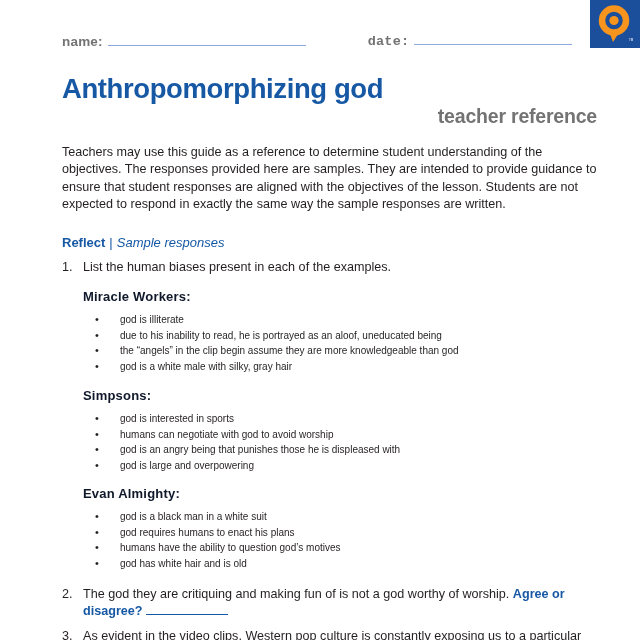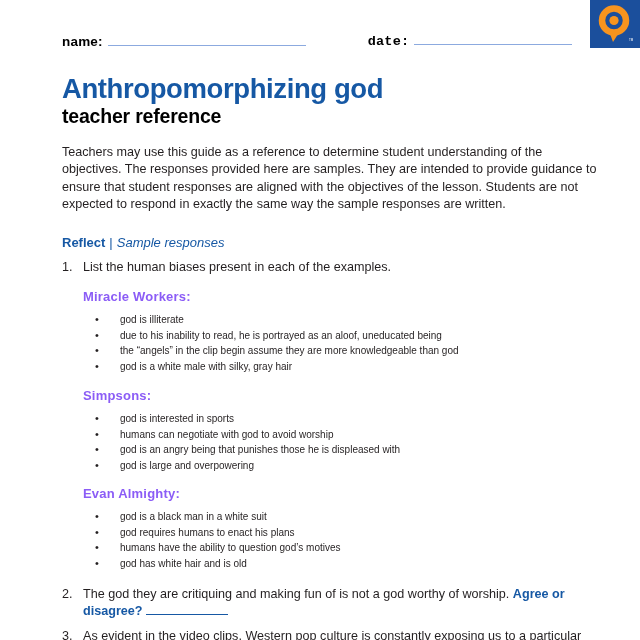--- a/index.html
+++ b/index.html
@@ -8,46 +8,46 @@
     position:relative; width:640px; height:640px; background:#ffffff;
     font-family:"Liberation Sans", sans-serif; color:#231f20; overflow:hidden;
   }
   .content { padding:0 43px 0 62px; }
 
   
   .logo { position:absolute; top:0; right:0; width:50px; height:48px; }
 
   
   .fields { display:flex; align-items:flex-end; margin-top:33px; font-size:13.5px; }
-  .field-label { color:#000000; font-weight:bold; letter-spacing:.2px;text-align:center; }
+  .field-label { color:#737373; font-weight:bold; letter-spacing:.2px;text-align:center; }
   .fill-line { display:inline-block; border-bottom:1.6px solid #8caadf; height:12px; margin-left:5px; }
   .line-name { width:198px; }
   .line-date { width:158px; }
   .field-date { margin-left:62px;font-family:Liberation Mono, monospace; }
 
   
   .title { margin-top:25px; font-size:27.5px; line-height:29px; font-weight:bold; color:#1658a4; letter-spacing:-.4px; }
-  .subtitle { margin-top:2px; font-size:19.5px; line-height:23px; font-weight:bold; color:#000000; letter-spacing:-.2px; }
+  .subtitle { margin-top:2px; font-size:19.5px; line-height:23px; font-weight:bold; color:#737373; letter-spacing:-.2px;text-align:right; }
 
   .intro { margin-top:16px; font-size:12.6px; line-height:17.3px; color:#231f20; }
 
   .reflect { margin-top:22px; font-size:13px; line-height:16px; color:#1658a4; }
   .reflect .bold { font-weight:bold; }
   .reflect .divider { margin:0 4px; }
   .reflect .italic { font-style:italic; }
 
   
   .q { display:flex; font-size:12.6px; line-height:17px; }
   .q-num { width:21px; flex-shrink:0; }
   .q-body { flex:1; }
   .q1 { margin-top:8px; }
   .q2 { margin-top:15px; }
   .q3 { margin-top:8px; line-height:16.5px; }
 
-  .group-heading { font-size:13px; line-height:16px; font-weight:bold; color:#8b5cf6; letter-spacing:.2px; }
+  .group-heading { font-size:13px; line-height:16px; font-weight:bold; color:#0f172a; letter-spacing:.2px; }
   .gh1 { margin-top:13px; }
   .gh2 { margin-top:14px; }
   .gh3 { margin-top:13px; }
   ul.bullets { margin-top:7px; list-style:none; }
   ul.bullets li { position:relative; padding-left:37px; line-height:15.5px; font-size:10px; }
   ul.bullets li::before { content:"\2022"; position:absolute; left:12px; top:0; font-size:11px; color:#231f20; }
 
   .prompt-bold { font-weight:bold; color:#1658a4; }
   .answer-line { display:inline-block; width:82px; height:11px; border-bottom:1.7px solid #1658a4; }
 

